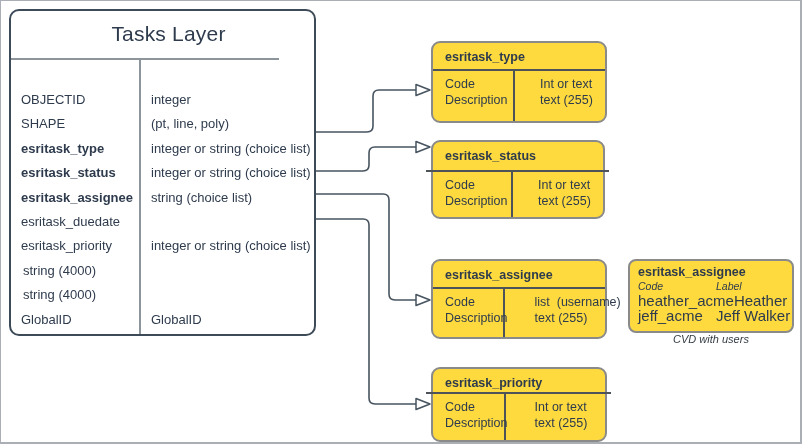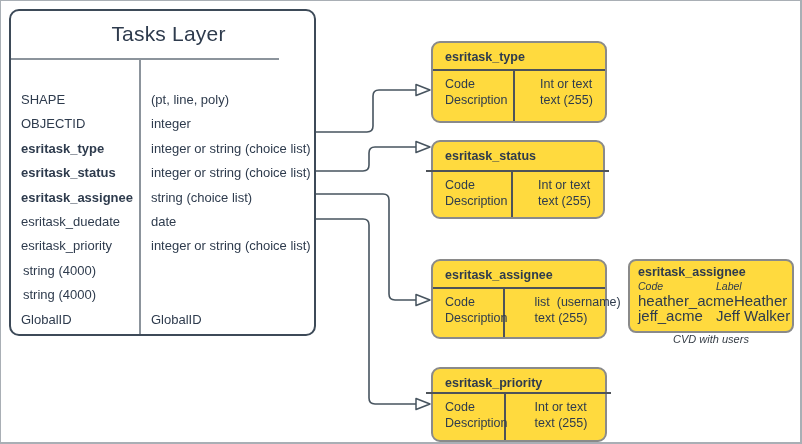--- a/index.html
+++ b/index.html
@@ -79,42 +79,41 @@
       <polygon points="415,397.5 429,403 415,408.5"></polygon>
     </g>
   </svg>
 
   <div class="tasks-box">
     <div class="tasks-title">Tasks Layer</div>
     <div class="title-underline"></div>
     <div class="col-divider"></div>
     <div class="rows">
       <div class="frow">
+          <span class="fname">OBJECTID</span>
+          <span class="ftype">integer</span>
+        </div>
+      <div class="frow">
           <span class="fname">SHAPE</span>
           <span class="ftype">(pt, line, poly)</span>
-        </div>
-      <div class="frow">
-          <span class="fname">OBJECTID</span>
-          <span class="ftype">integer</span>
         </div>
       <div class="frow bold">
           <span class="fname">esritask_type</span>
           <span class="ftype">integer or string (choice list)</span>
         </div>
       <div class="frow bold">
           <span class="fname">esritask_status</span>
           <span class="ftype">integer or string (choice list)</span>
         </div>
       <div class="frow bold">
           <span class="fname">esritask_assignee</span>
           <span class="ftype">string (choice list)</span>
         </div>
       <div class="frow">
           <span class="fname">esritask_duedate</span>
-          <span class="ftype">date</span>
         </div>
       <div class="frow">
           <span class="fname">esritask_priority</span>
           <span class="ftype">integer or string (choice list)</span>
         </div>
       <div class="frow">
           <span class="ftype">string (4000)</span>
         </div>
       <div class="frow">
           <span class="ftype">string (4000)</span>

